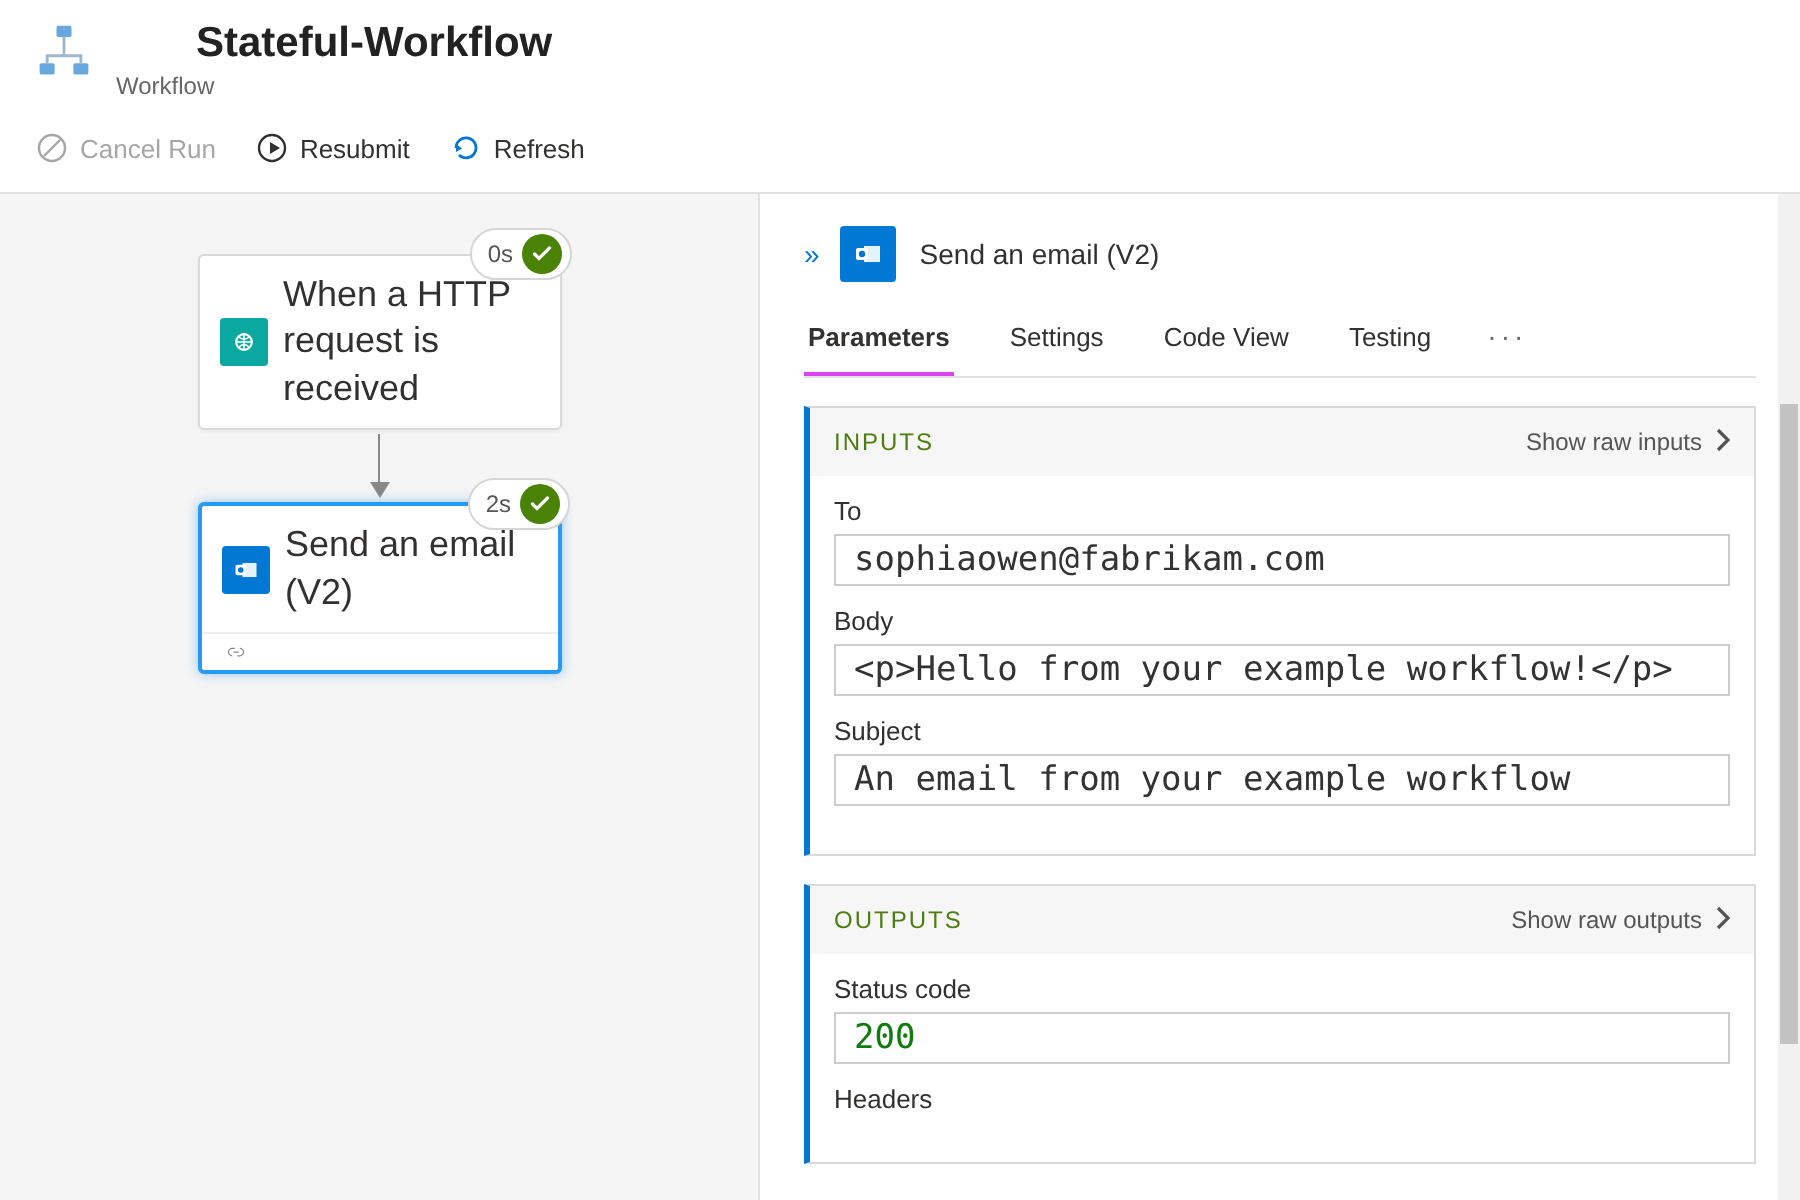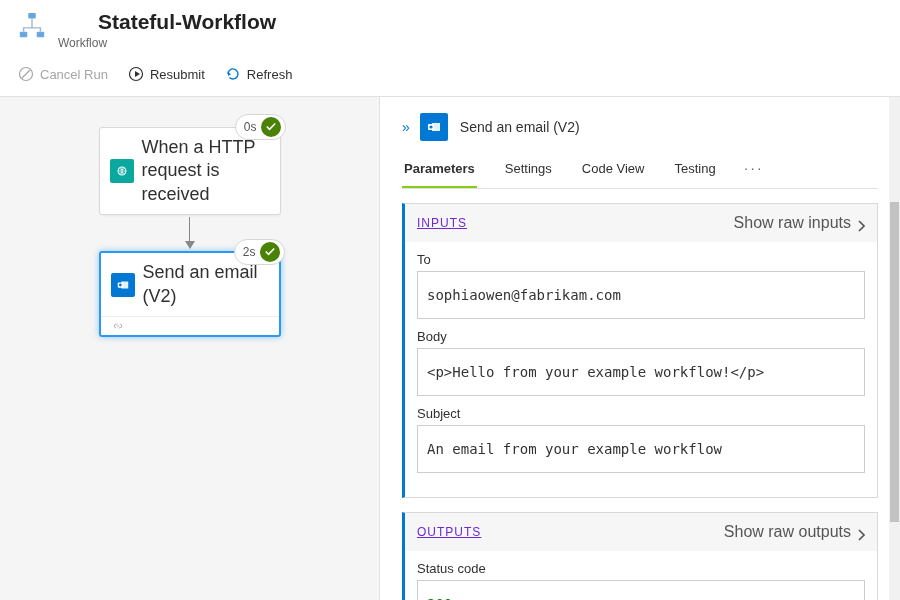--- a/index.html
+++ b/index.html
@@ -29,30 +29,30 @@
   .arrow-line { width: 1px; height: 24px; background: #888; }
   .arrow-head { width: 0; height: 0; border-left: 5px solid transparent; border-right: 5px solid transparent; border-top: 8px solid #888; }
   .detail { flex: 1; overflow-y: auto; position: relative; }
   .detail-inner { padding: 16px 22px 0 22px; }
   .detail-head { display: flex; align-items: center; gap: 12px; margin-bottom: 14px; }
   .collapse-arrows { color: #0078d4; font-size: 14px; letter-spacing: -2px; cursor: pointer; }
   .detail-icon { width: 28px; height: 28px; background: #0078d4; border-radius: 2px; display: flex; align-items: center; justify-content: center; }
   .detail-title { font-size: 14px; color: #323130; }
   .tabs { display: flex; gap: 26px; border-bottom: 1px solid #e1e1e1; margin-bottom: 14px; align-items: center; }
   .tab { padding: 6px 2px 10px 2px; font-size: 13px; color: #323130; cursor: pointer; border-bottom: 2px solid transparent; }
-  .tab.active { font-weight: 600; border-bottom: 2px solid #84cc16; }
+  .tab.active { font-weight: 600; border-bottom: 2px solid #d946ef; }
   .tab-overflow { color: #666; padding-bottom: 8px; cursor: pointer; font-size: 14px; letter-spacing: 2px; }
   .panel { border: 1px solid #d9d9d9; border-left: 3px solid #0078d4; margin-bottom: 14px; }
   .panel-head { display: flex; align-items: center; justify-content: space-between; padding: 10px 12px; background: #f6f6f6; }
-  .panel-head .title { font-size: 12px; letter-spacing: 1px; color: #6d28d9; text-decoration: underline; }
-  .panel-head .raw { font-size: 16px; color: #555; display: flex; align-items: flex-end; gap: 6px; cursor: pointer; }
+  .panel-head .title { font-size: 12px; letter-spacing: 1px; color: #4d7c0f; }
+  .panel-head .raw { font-size: 12px; color: #555; display: flex; align-items: flex-start; gap: 6px; cursor: pointer; }
   .panel-body { padding: 10px 12px 14px 12px; }
   .field { margin-bottom: 10px; }
   .field-label { font-size: 13px; color: #323130; margin-bottom: 4px; display: block; }
-  .field-value { width: 100%; border: 1px solid #ccc; padding: 15px 9px; font-family: "Consolas", monospace; font-size: 14px; color: #333; background: #fff; }
+  .field-value { width: 100%; border: 1px solid #ccc; padding: 2px 9px; font-family: "Consolas", monospace; font-size: 17px; color: #333; background: #fff; }
   .field-value.mono-green { color: #107c10; }
   .scroll-indicator { position: absolute; right: 0; top: 0; bottom: 0; width: 11px; background: #f1f1f1; }
   .scroll-thumb { position: absolute; right: 1px; width: 9px; height: 320px; top: 105px; background: #c2c2c2; border-radius: 0; }
   svg { display: block; }
 </style>
 </head>
 <body>
 
 <div class="app">
   <div class="header">

